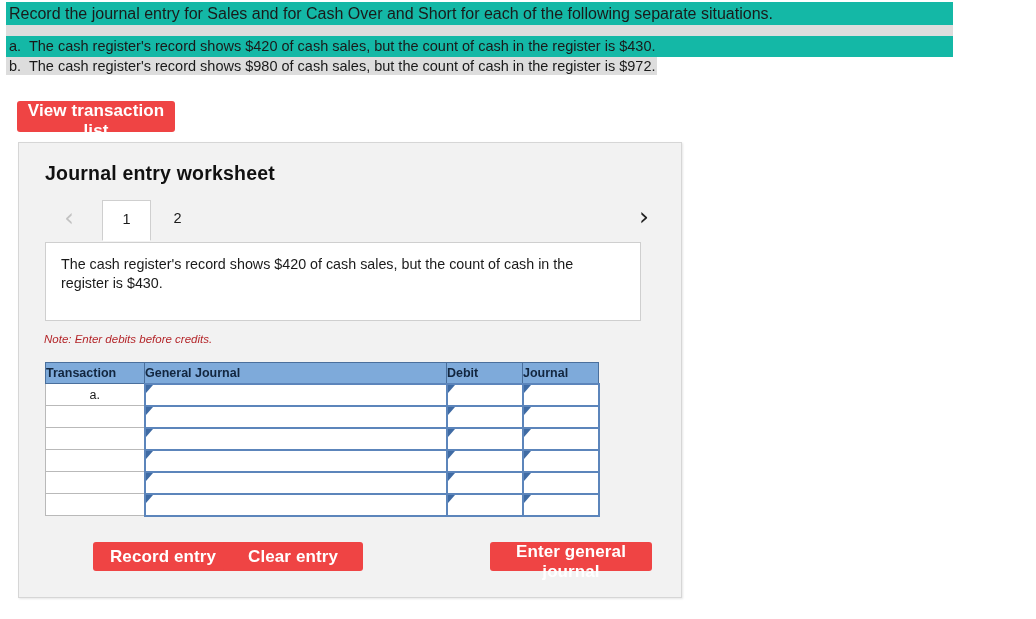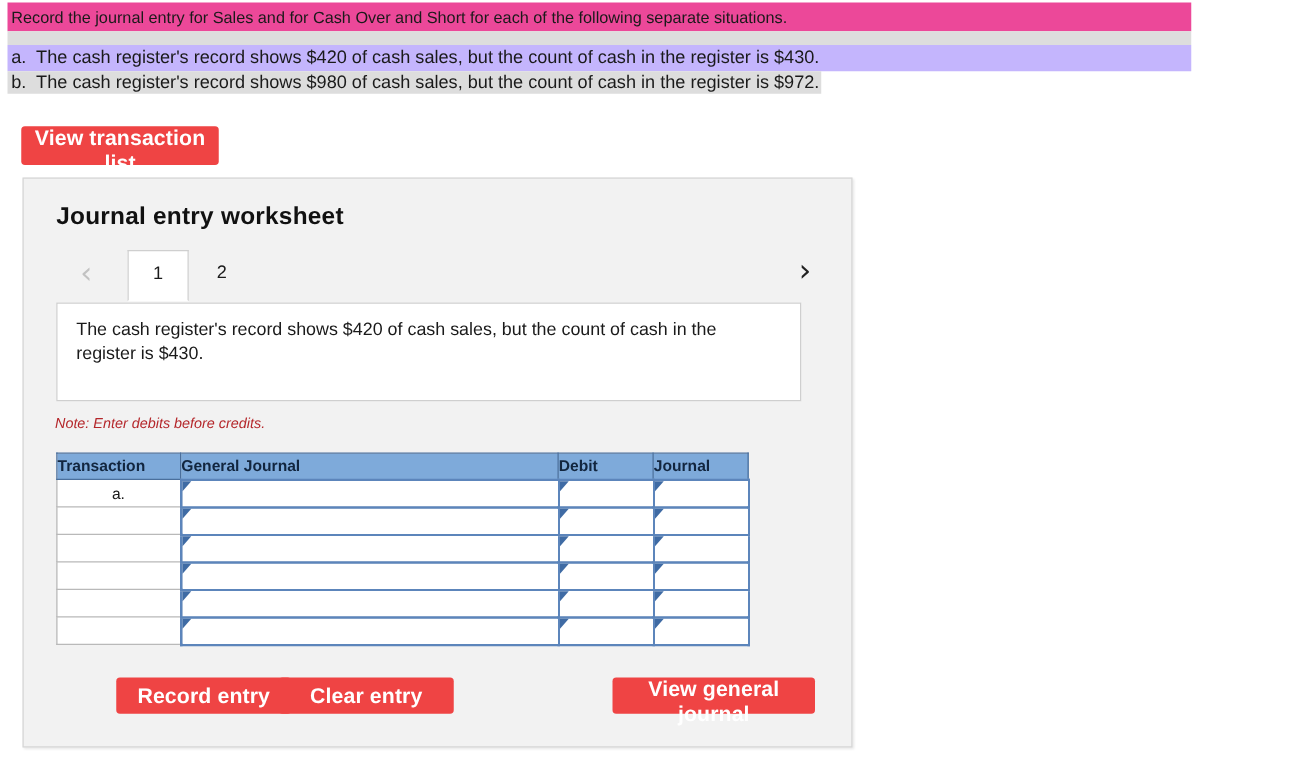--- a/index.html
+++ b/index.html
@@ -22,40 +22,40 @@
     left: 0;
     top: 0;
     width: 1036px;
   }
   #prompt-line {
     position: absolute;
     left: 6px;
     top: 2px;
     width: 947px;
     padding: 2px 0 2px 0;
-    background: #ec4899;
-    font-size: 13px;
+    background: #14b8a6;
+    font-size: 16px;
     line-height: 19px;
     color: #1a1a1a;
   }
   #prompt-line .txt { padding-left: 3px; }
   #gap-band {
     position: absolute;
     left: 6px;
     top: 25px;
     width: 947px;
     height: 11px;
     background: #dddddd;
   }
   #situation-a {
     position: absolute;
     left: 6px;
     top: 36px;
     width: 947px;
-    background: #c4b5fd;
+    background: #14b8a6;
     font-size: 14.5px;
     line-height: 19px;
     padding: 1px 0 1px 0;
     white-space: pre;
   }
   #situation-a .txt { padding-left: 3px; }
   #situation-b {
     position: absolute;
     left: 6px;
     top: 57px;
@@ -355,15 +355,15 @@
         <td class="cell-transaction"></td>
         <td class="cell-input"></td>
         <td class="cell-input"></td>
         <td class="cell-input"></td>
       </tr>
     </tbody>
   </table>
 
   <button class="btn" id="record-entry">Record entry</button>
   <button class="btn" id="clear-entry">Clear entry</button>
-  <button class="btn" id="view-general-journal">View general journal</button>
+  <button class="btn" id="view-general-journal">Enter general journal</button>
 
 </div>
 
 </body></html>

